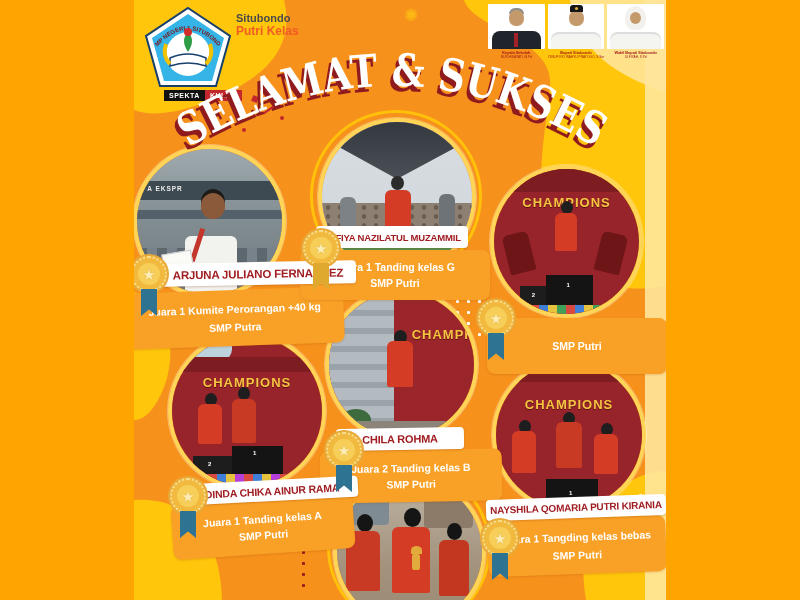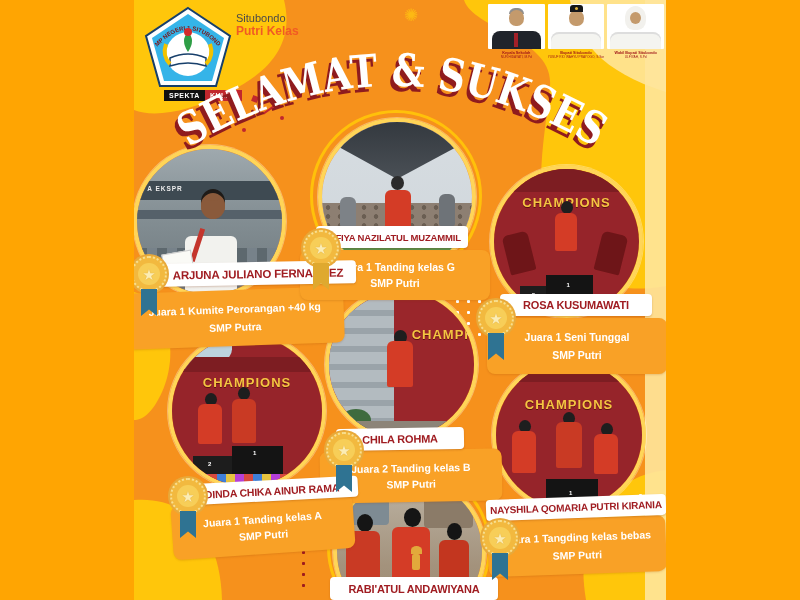--- a/index.html
+++ b/index.html
@@ -10,21 +10,21 @@
   }
   .poster{position:absolute;left:134px;top:0;width:532px;height:600px;background:#F6911C;overflow:hidden;}
   .bgsvg{position:absolute;left:0;top:0;z-index:0;}
 
   
   .logo{position:absolute;left:8px;top:6px;width:92px;height:86px;z-index:2;}
   .badge{position:absolute;left:30px;top:90px;display:flex;z-index:2;font-size:7px;font-weight:bold;letter-spacing:.5px;}
   .badge .b1{background:#111;color:#fff;padding:2px 5px;}
   .badge .b2{background:#C1272D;color:#fff;padding:2px 5px;}
   .naik{position:absolute;left:102px;top:12px;z-index:2;line-height:1.15;}
-  .naik .l1{color:#4A4A4A;font-weight:normal;font-size:11px;}
+  .naik .l1{color:#4A4A4A;font-weight:bold;font-size:11px;}
   .naik .l2{color:#F15A24;font-weight:bold;font-size:12px;}
   .sun{position:absolute;left:168px;top:-6px;color:#FDB913;font-size:17px;}
 
   .officials{position:absolute;left:354px;top:4px;width:176px;z-index:2;}
   .offrow{display:flex;gap:3px;}
   .off{flex:1;height:45px;background:#fff;position:relative;overflow:hidden;border-radius:1px;}
   .off .head{position:absolute;left:50%;top:6px;width:15px;height:16px;margin-left:-7.5px;border-radius:50% 50% 45% 45%;background:#C49A6C;}
   .off .suit{position:absolute;left:4px;right:4px;bottom:0;height:18px;background:#20242B;border-radius:8px 8px 0 0;}
   .off .tie{position:absolute;left:50%;bottom:2px;width:4px;height:14px;margin-left:-2px;background:#A32028;}
   .off .hairgray{position:absolute;left:50%;top:4px;width:15px;height:6px;margin-left:-7.5px;border-radius:8px 8px 0 0;background:#8E8E8E;}
@@ -253,23 +253,21 @@
     </div>
   </div>
   <div class="medal" style="left:344px;top:300px;">
     <div class="circle">
         <div class="inner">
           <span class="star">★</span>
         </div>
       </div>
     <div class="ribbon"></div>
   </div>
-  <div class="pill" style="left:366px;top:294px;width:152px;height:22px;font-size:11px;">ROSA KUSUMAWATI</div>
   <div class="desc" style="left:353px;top:318px;width:180px;height:56px;">
-    <div>Juara 1  Seni Tunggal</div>
     <div>SMP Putri</div>
   </div>
 
   <div class="photo" style="left:191px;top:288px;width:145px;height:145px;">
     <div class="scene" style="background:#9A262B;">
       <div style="position:absolute;left:0;top:0;width:45%;height:100%;background:#B3BBC0;background-image:repeating-linear-gradient(#9AA3A9 0 6px,transparent 6px 18px);"></div>
       <div class="champ" style="top:24%;left:18%;text-align:right;">CHAMPIONS</div>
       <div class="headc" style="left:45%;top:26%;width:13px;height:14px;background:#1E1E1E;"></div>
       <div class="fig" style="left:40%;top:34%;width:26px;height:46px;background:#D43C26;"></div>
       <div class="headc" style="left:8%;bottom:4%;width:30px;height:22px;background:#3E6B3E;"></div>
@@ -356,15 +354,14 @@
       <div class="headc" style="left:14%;top:24%;width:16px;height:18px;background:#151515;"></div>
       <div class="fig" style="left:6%;top:36%;width:34px;height:60px;background:#C93A24;"></div>
       <div class="headc" style="left:46%;top:20%;width:17px;height:19px;background:#151515;"></div>
       <div class="fig" style="left:38%;top:33%;width:38px;height:66px;background:#D43C26;"></div>
       <div class="headc" style="left:76%;top:30%;width:15px;height:17px;background:#151515;"></div>
       <div class="fig" style="left:70%;top:42%;width:30px;height:56px;background:#C3361F;"></div>
       <div style="position:absolute;left:52%;top:52%;width:8px;height:16px;background:#E2A93B;border-radius:2px;"></div>
       <div class="headc" style="left:51%;top:46%;width:11px;height:8px;background:#E2A93B;border-radius:50% 50% 0 0;"></div>
     </div>
   </div>
-  <div class="pill" style="left:196px;top:577px;width:168px;height:23px;font-size:11px;">RABI'ATUL ANDAWIYANA</div>
 
 </div>
 
 </body></html>

